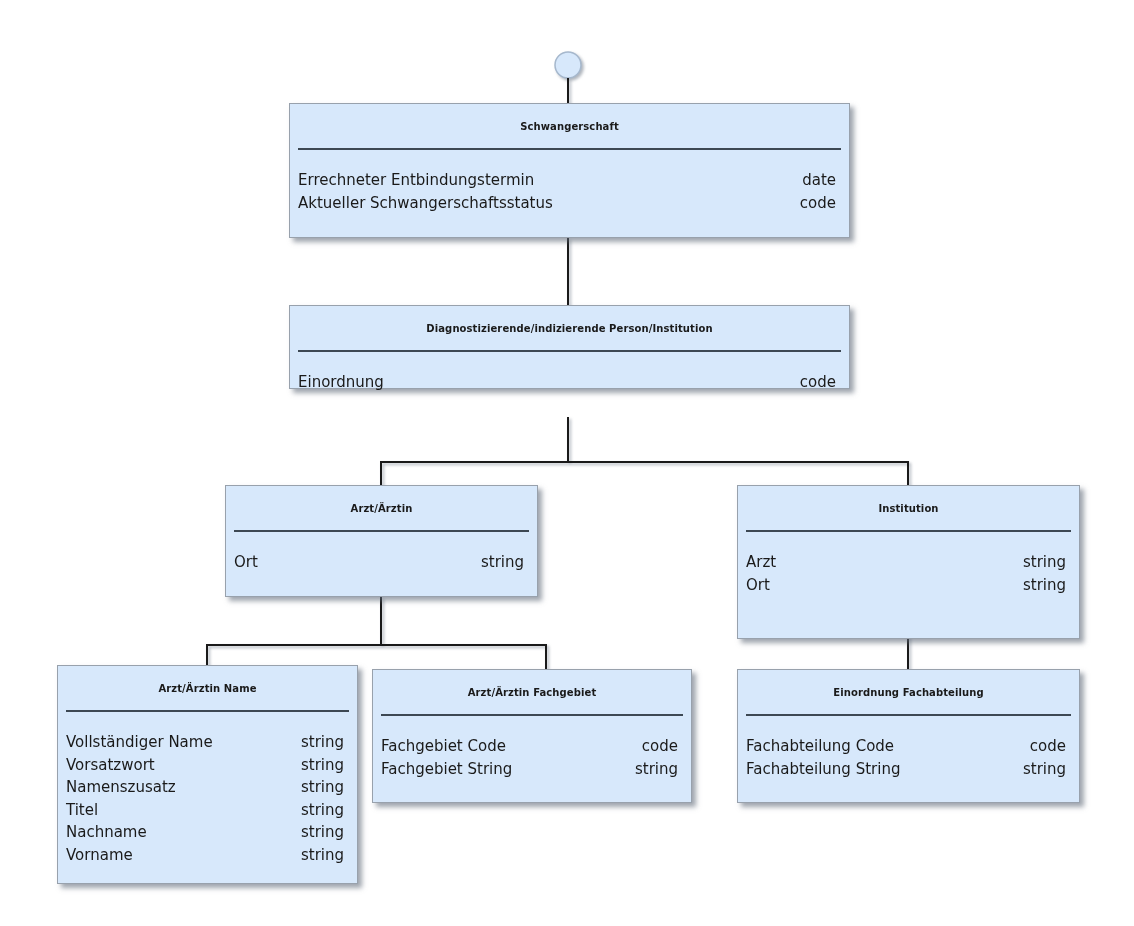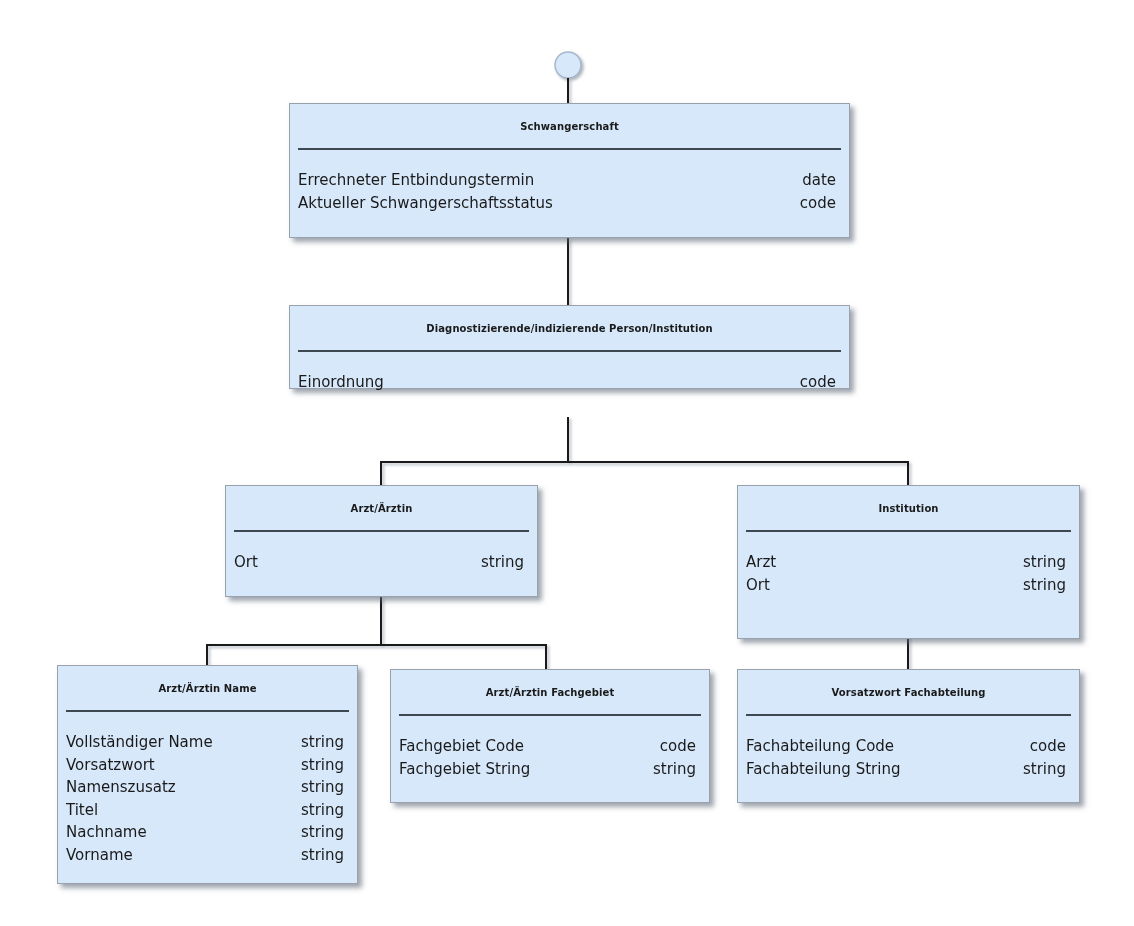--- a/index.html
+++ b/index.html
@@ -163,37 +163,37 @@
         <span class="attr-name">Nachname</span>
         <span class="attr-type">string</span>
       </div>
       <div class="attr-row">
         <span class="attr-name">Vorname</span>
         <span class="attr-type">string</span>
       </div>
     </div>
   </div>
 
-  <div class="entity" style="left:390px;top:669px;width:320px;height:134px">
+  <div class="entity" style="left:372px;top:669px;width:320px;height:134px">
     <div class="entity-title">Arzt/Ärztin Fachgebiet</div>
     <div class="entity-sep"></div>
     <div class="entity-attrs">
       <div class="attr-row">
         <span class="attr-name">Fachgebiet Code</span>
         <span class="attr-type">code</span>
       </div>
       <div class="attr-row">
         <span class="attr-name">Fachgebiet String</span>
         <span class="attr-type">string</span>
       </div>
     </div>
   </div>
 
   <div class="entity" style="left:737px;top:669px;width:343px;height:134px">
-    <div class="entity-title">Vorsatzwort Fachabteilung</div>
+    <div class="entity-title">Einordnung Fachabteilung</div>
     <div class="entity-sep"></div>
     <div class="entity-attrs">
       <div class="attr-row">
         <span class="attr-name">Fachabteilung Code</span>
         <span class="attr-type">code</span>
       </div>
       <div class="attr-row">
         <span class="attr-name">Fachabteilung String</span>
         <span class="attr-type">string</span>
       </div>

